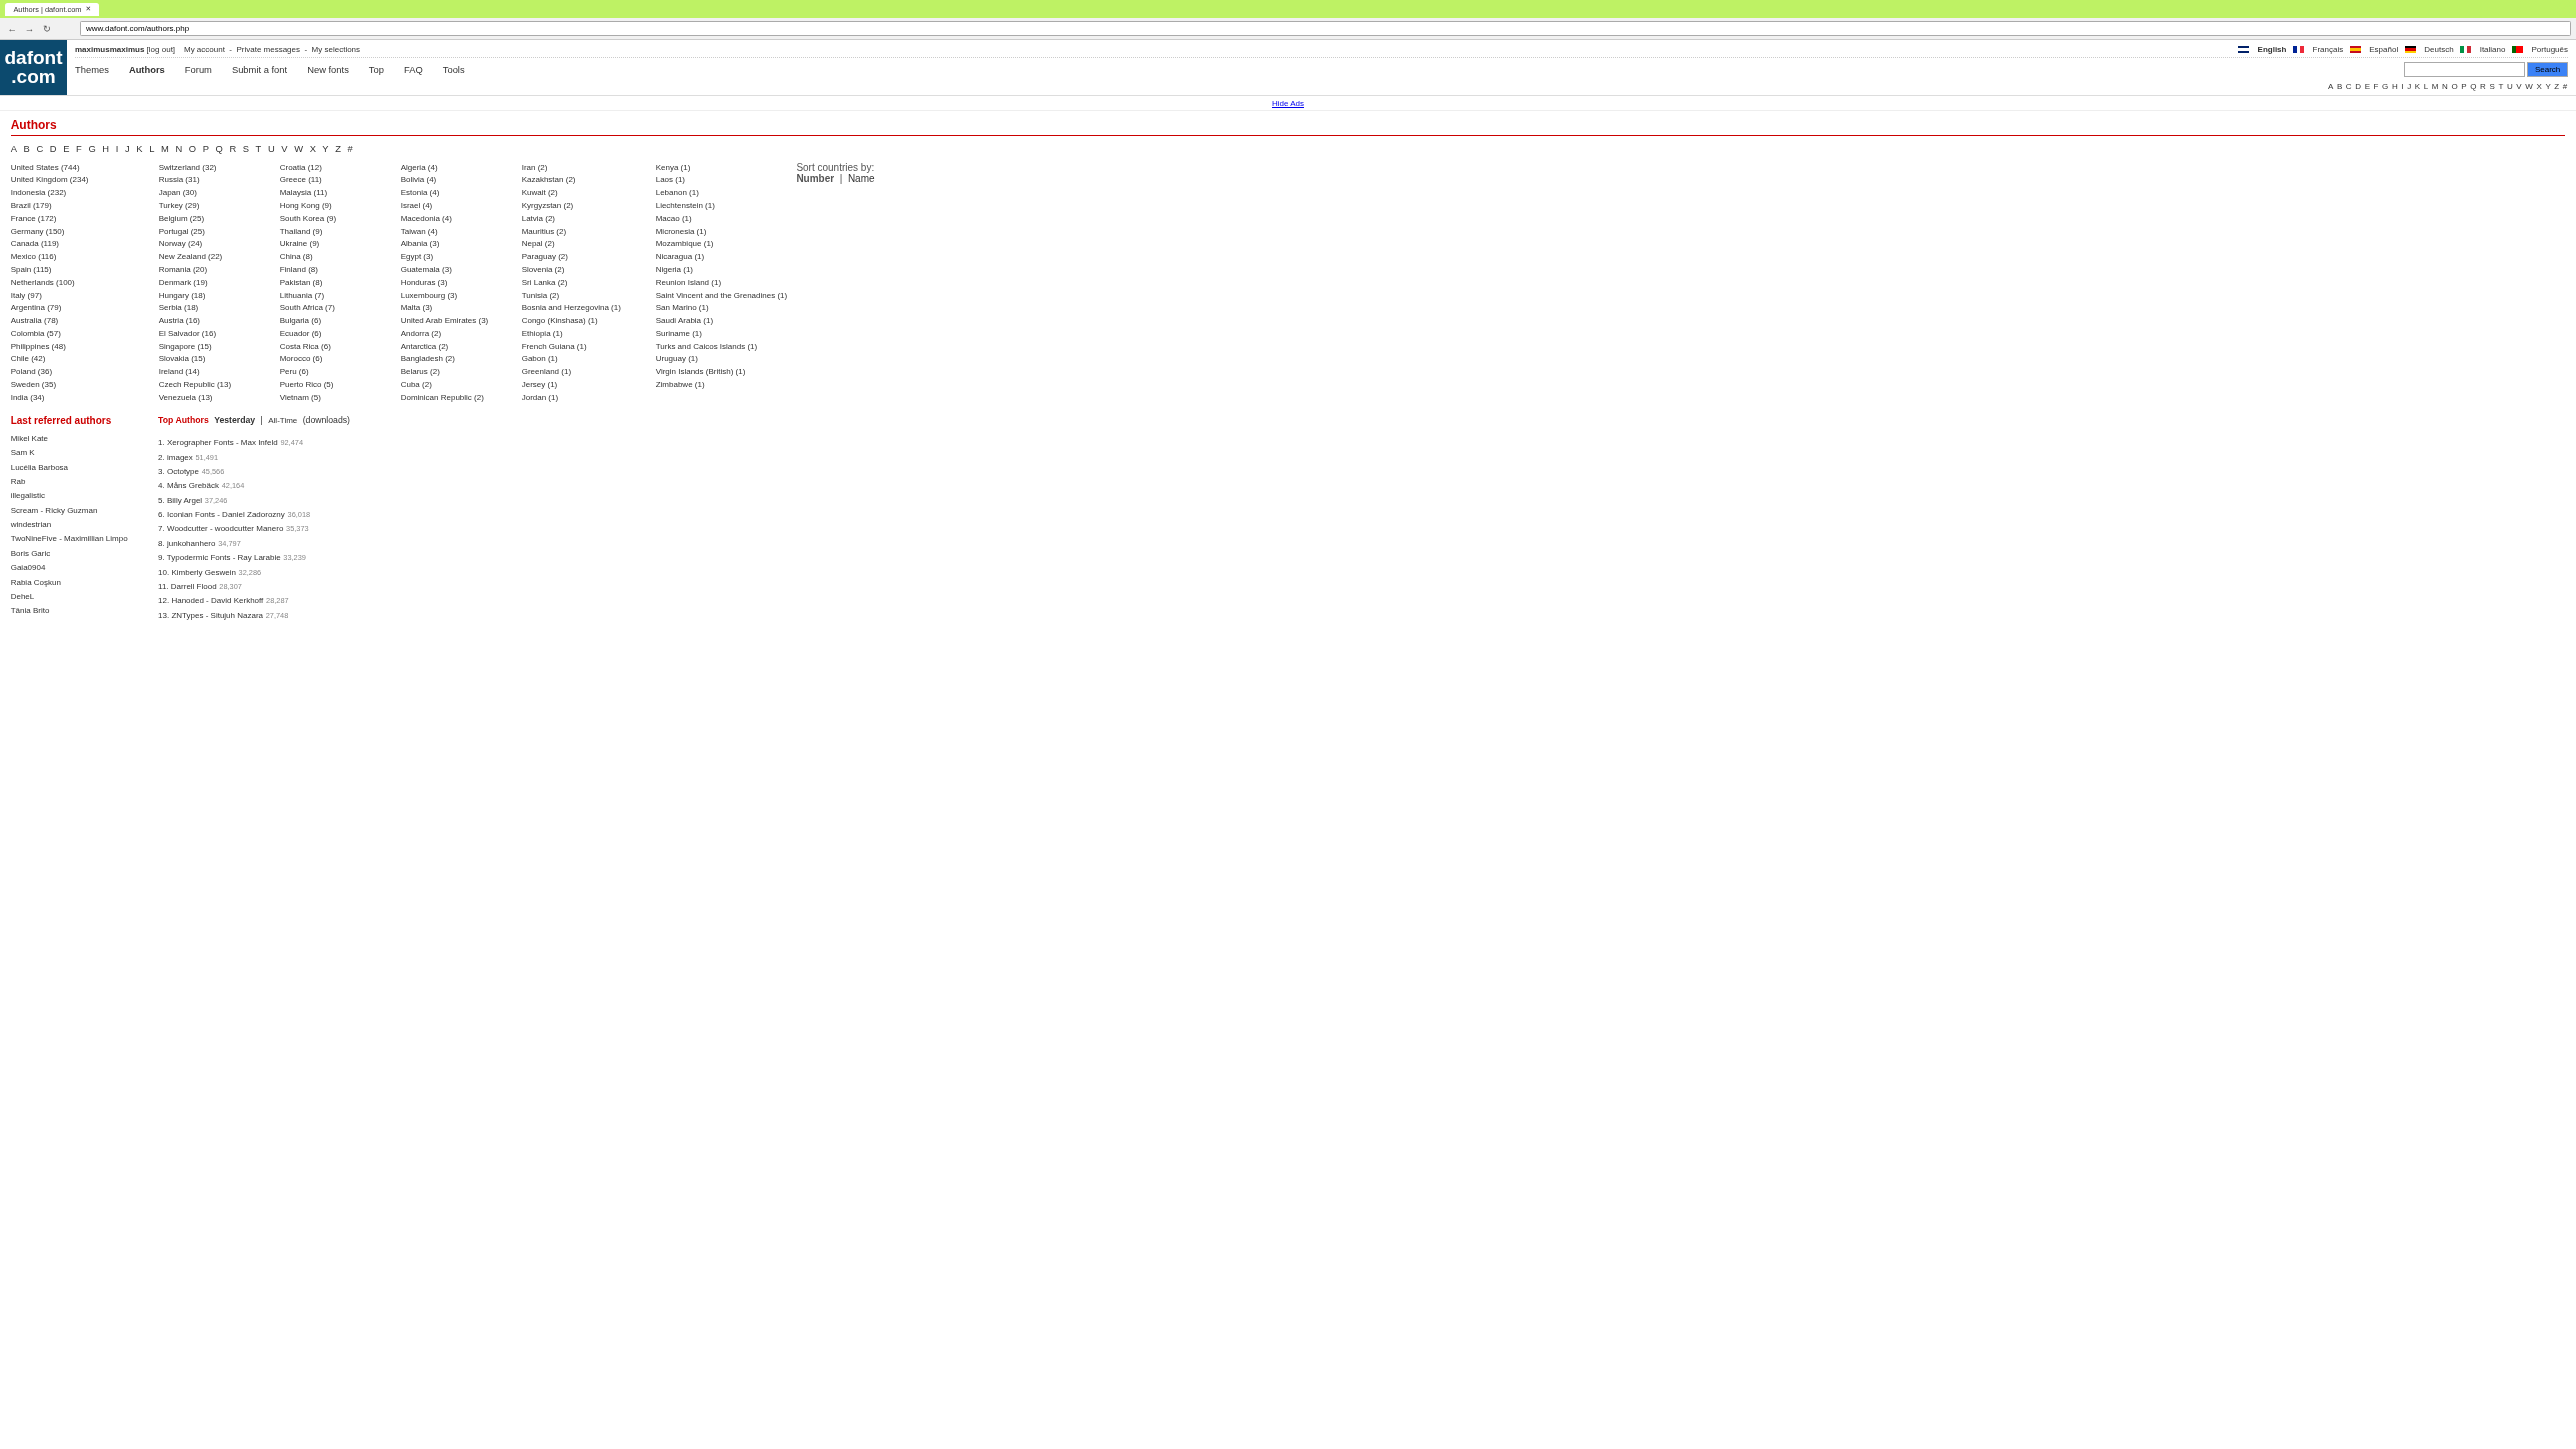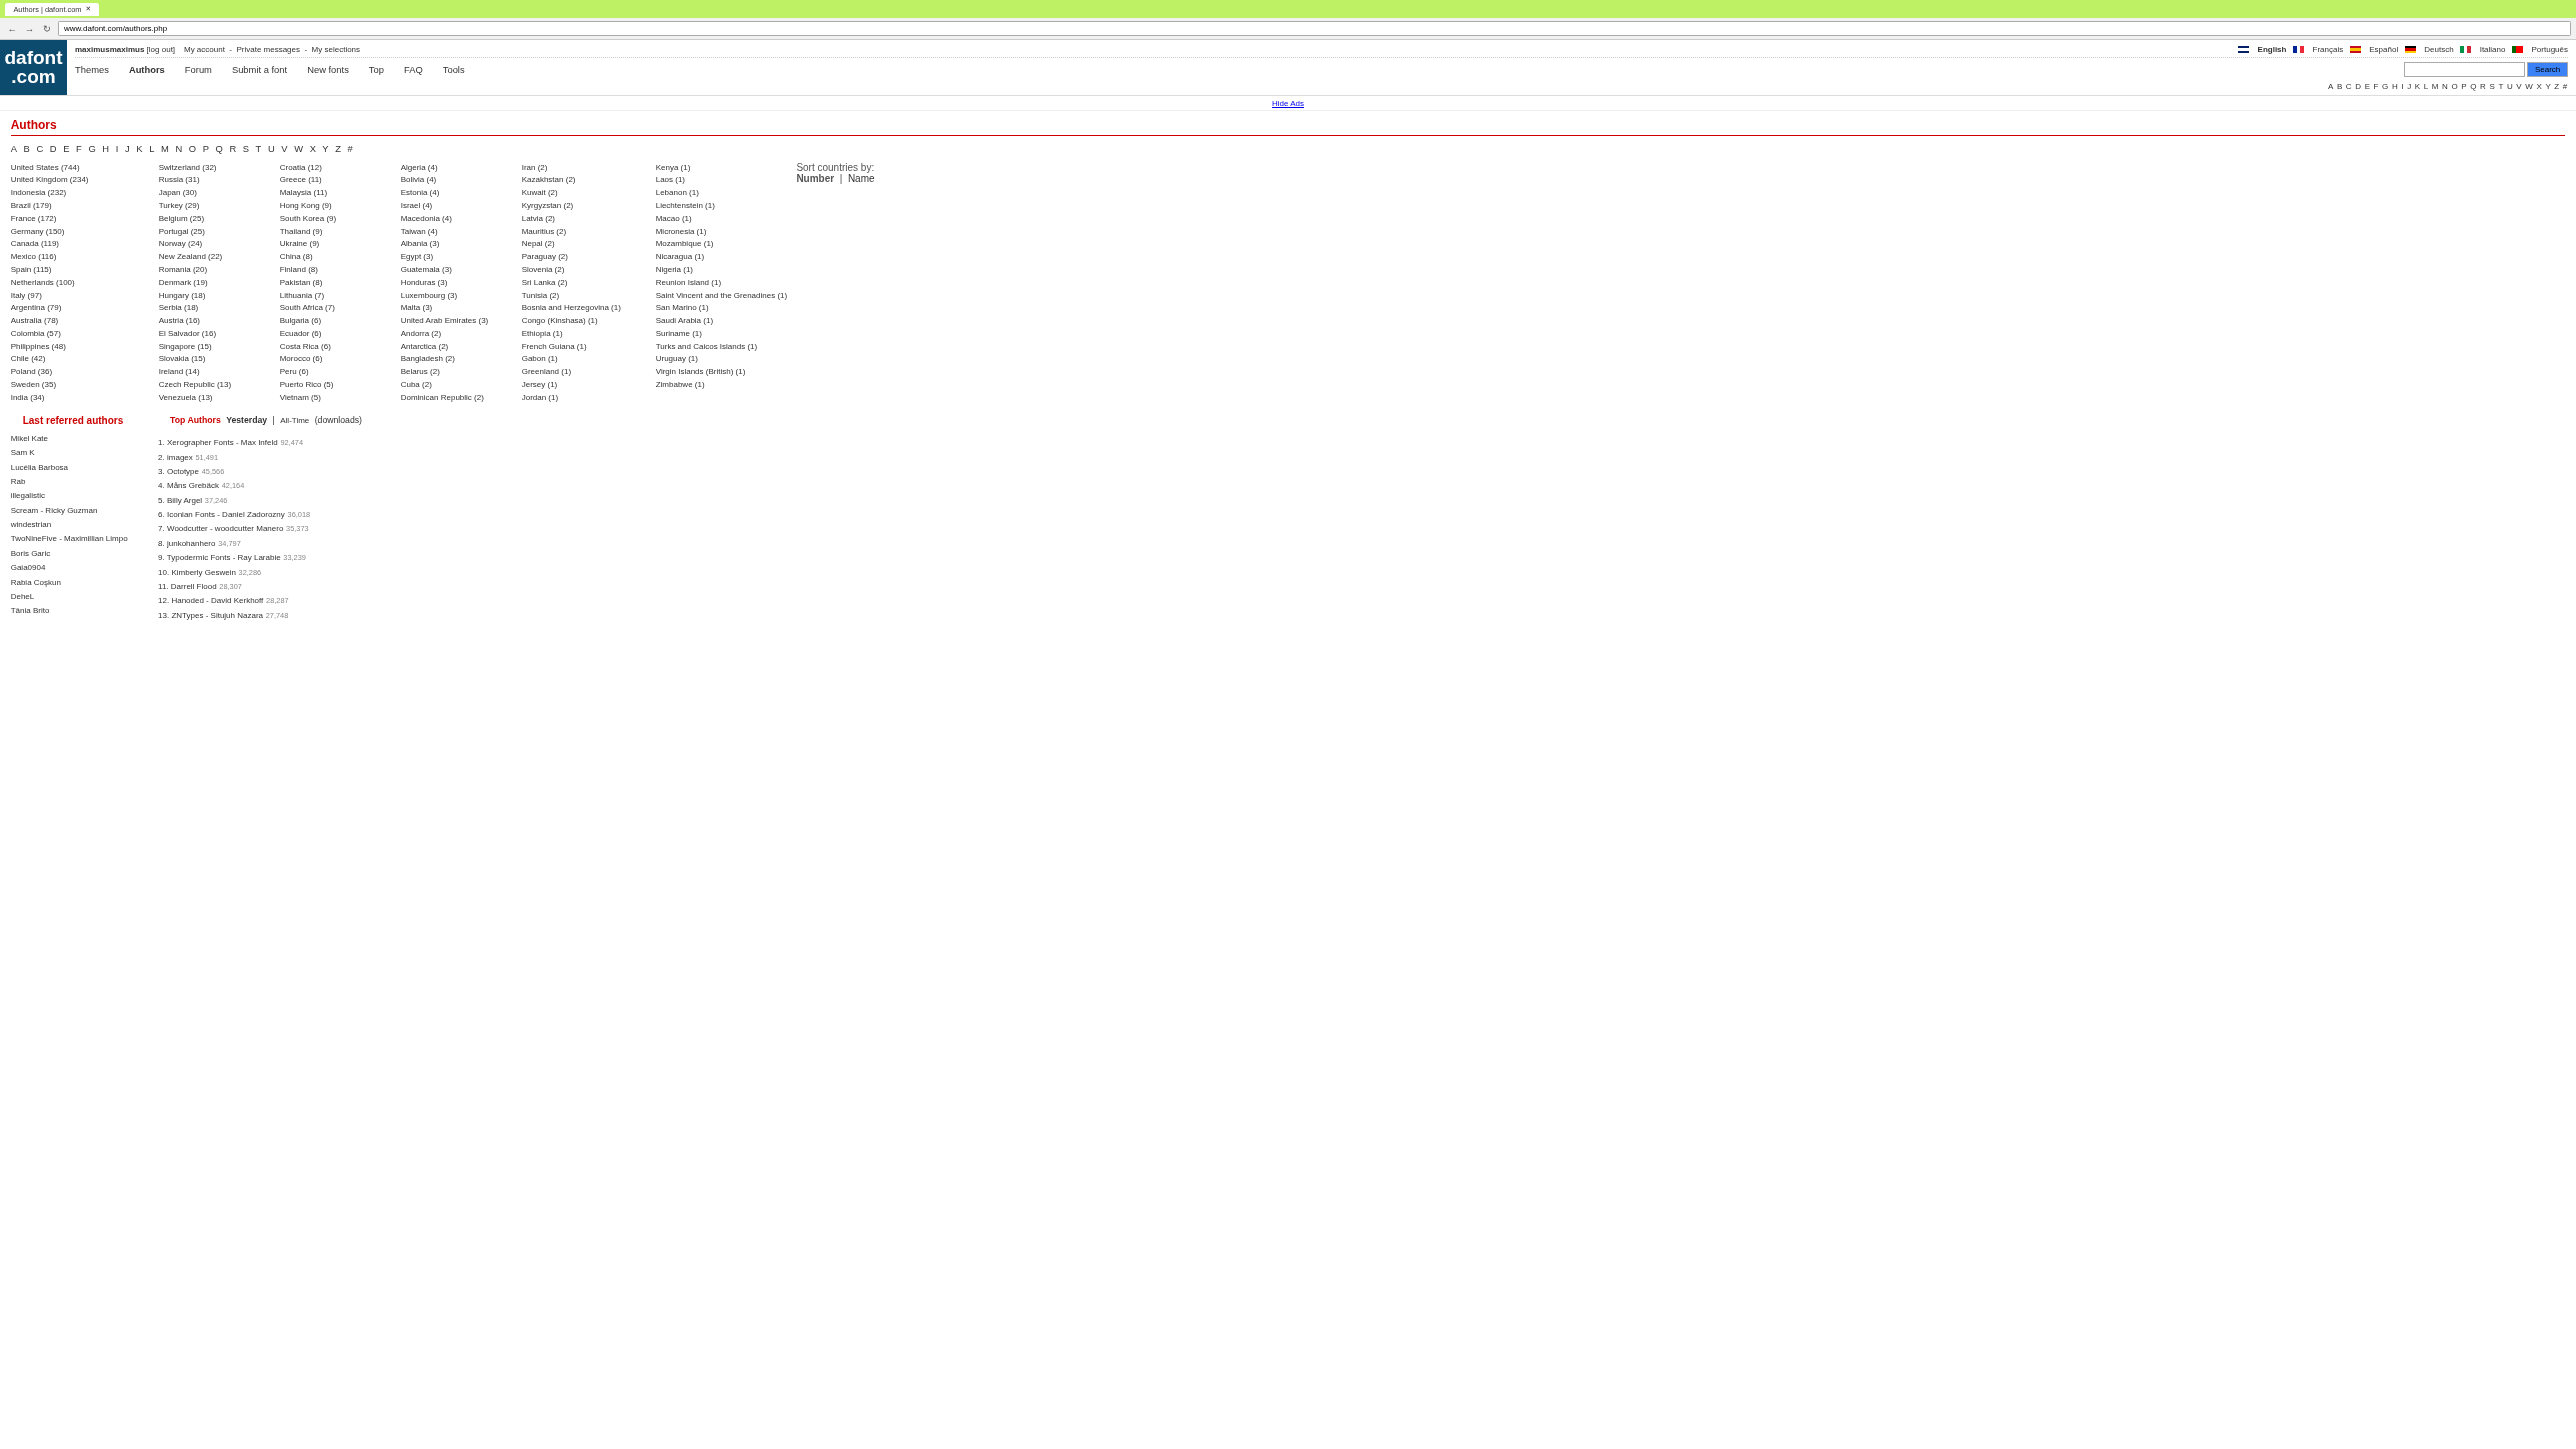--- a/index.html
+++ b/index.html
@@ -31,21 +31,21 @@
       gap: 4px;
       border-bottom: 0.7px solid #ccc;
     }
     .nav-btn {
       width: 13.4px; height: 13.4px;
       border: none; background: none;
       cursor: pointer; font-size: 9.4px; color: #555;
     }
     .address-bar {
       flex: 1; padding: 2px 5.4px; font-size: 8px;
-      border: 0.7px solid #aaa; border-radius: 1.3px;
+      border: 0.7px solid #aaa; border-radius: 1.3px; margin-left: 22px;
     }
 
     
     .page-header {
       display: flex;
       align-items: stretch;
       border-bottom: 0.7px solid #ddd;
     }
     .logo-area {
       background: #0c4a6e;
@@ -145,21 +145,20 @@
 
     
     .bottom-sections { display: flex; gap: 13.4px; margin-top: 10.7px; }
     .last-referred { min-width: 134px; }
     .top-authors-section { flex: 1; }
     .sub-section-title {
       color: #cc0000;
       font-size: 10px;
       font-weight: bold;
       margin-bottom: 5.4px;
-      margin-left: 12px;
     }
     .top-authors-header {
       display: flex;
       align-items: baseline;
       gap: 5.4px;
       margin-bottom: 5.4px;
     }
     .top-authors-header span { font-size: 8.7px; }
     .tab-active { font-weight: bold; font-size: 9.4px; }
     .tab-link { color: #333; text-decoration: none; font-size: 8px; }

